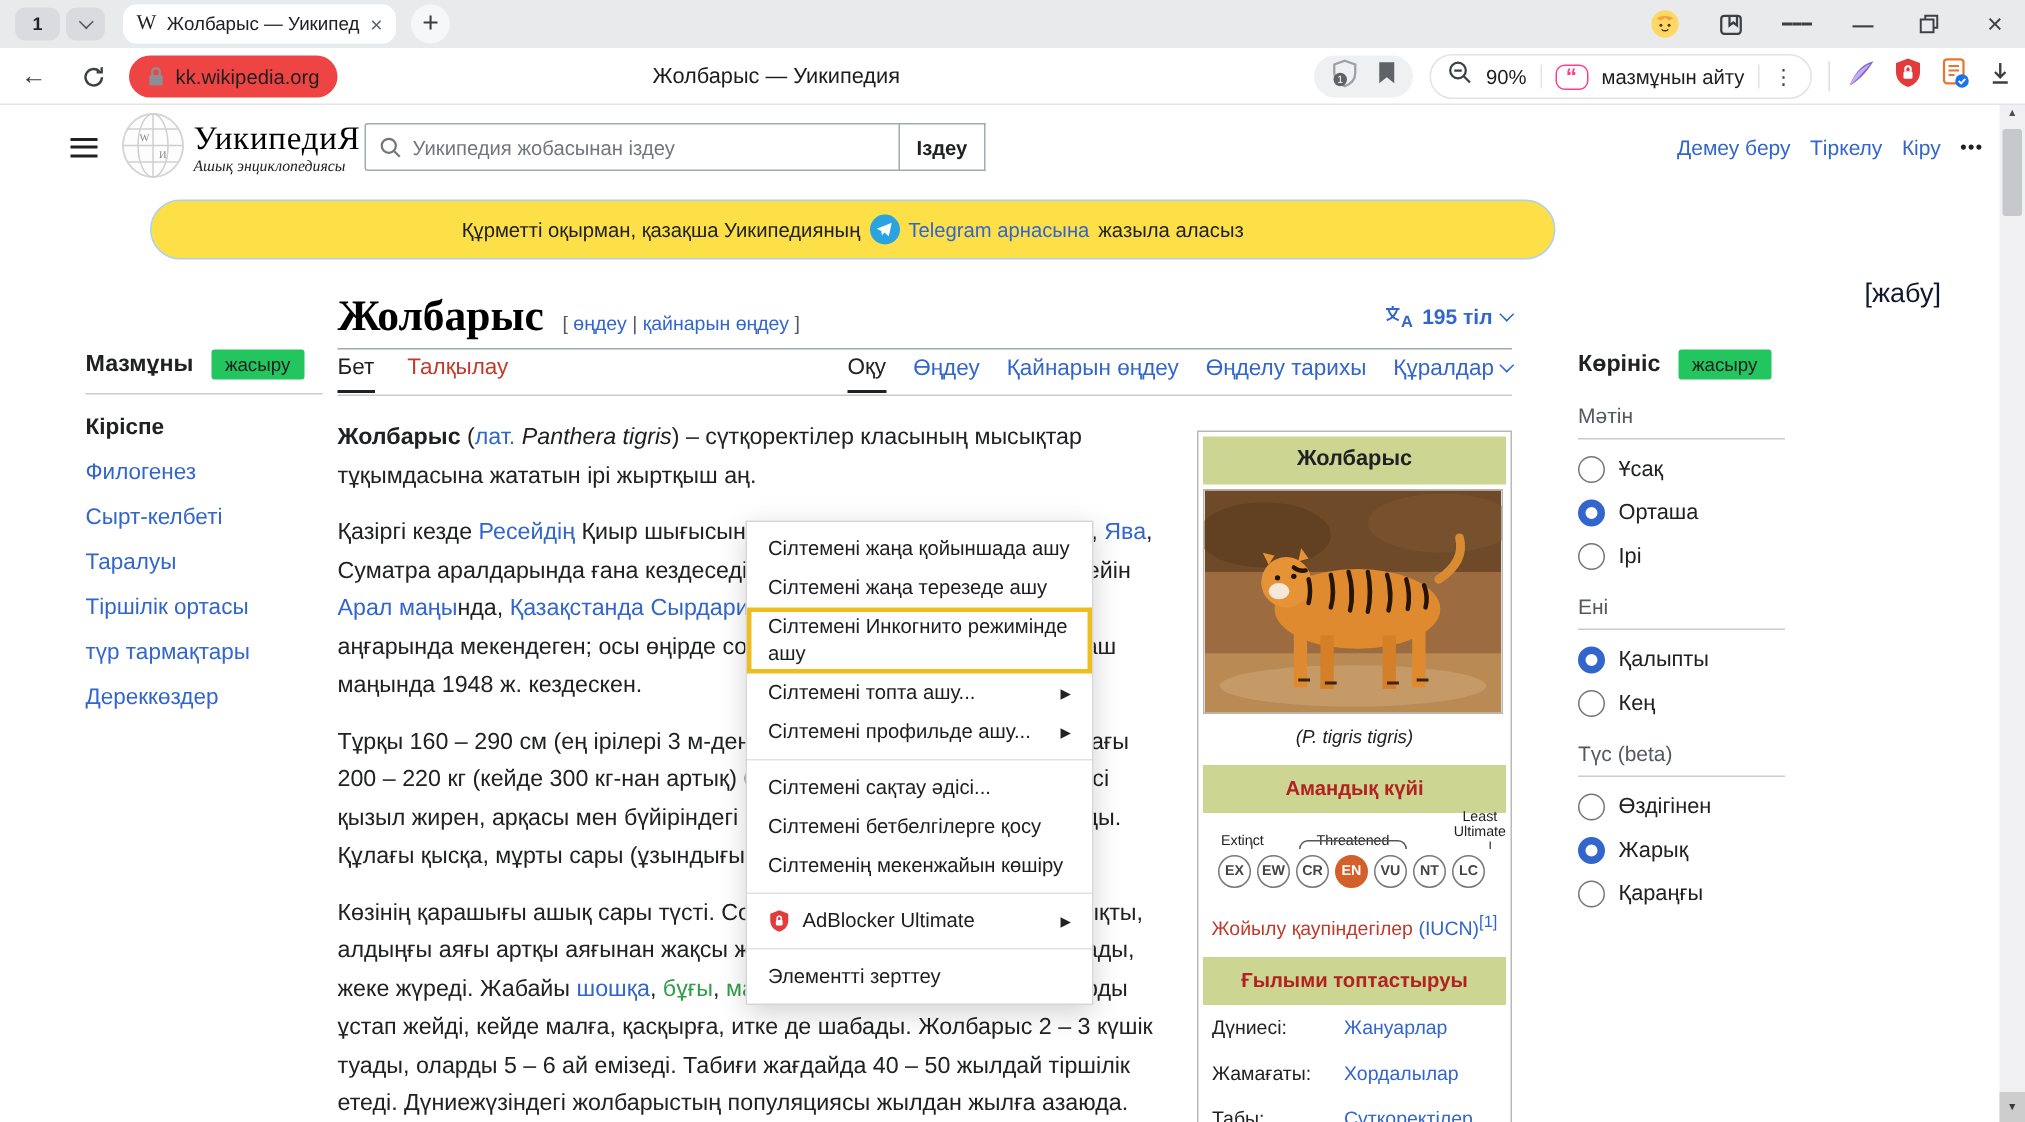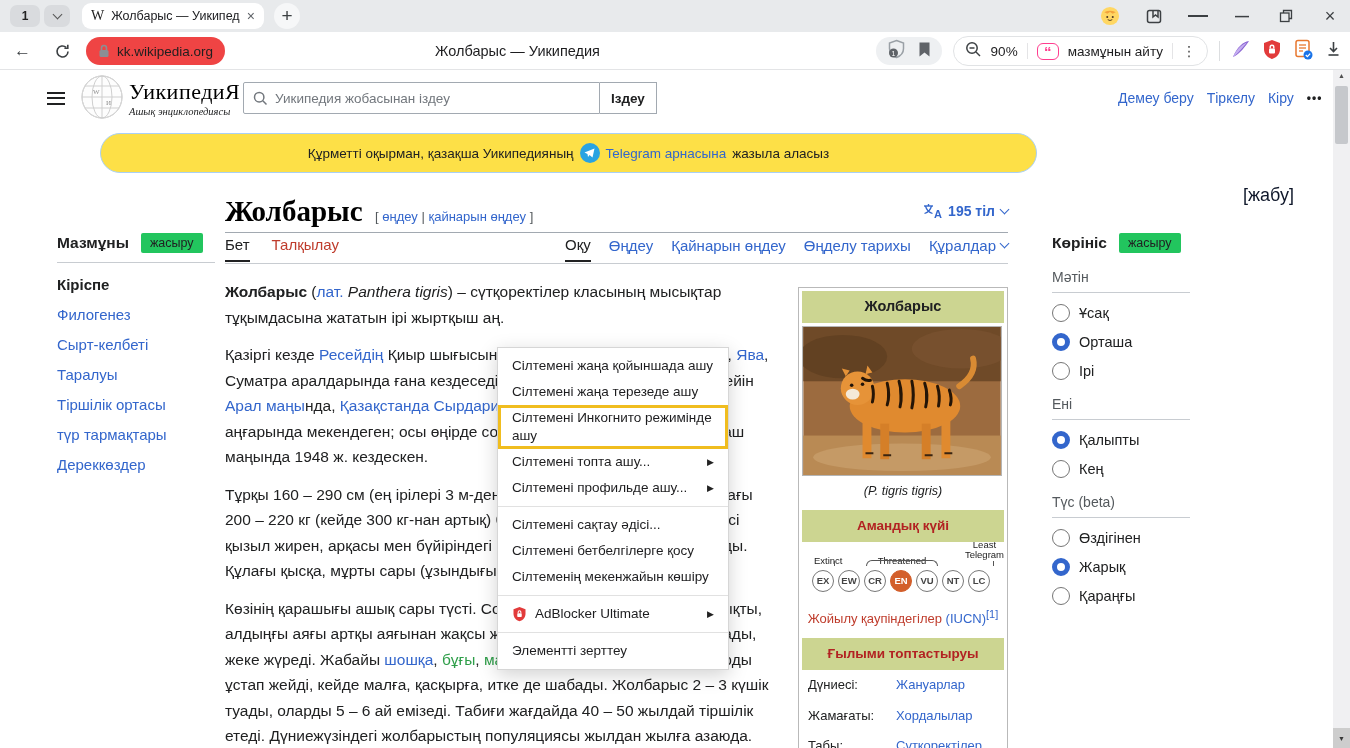--- a/index.html
+++ b/index.html
@@ -396,21 +396,21 @@
               <path d="M63 128 h8 M81 130 h8 M123 130 h8 M143 128 h8"></path>
             </g>
           </svg>
           <div class="ib-caption"><i>(P. tigris tigris)</i></div>
           <div class="ib-sec">Амандық күйі</div>
           <div class="iucn">
             <span class="iu-lbl" style="left:12px;">Extinct</span>
             <span class="iu-tick" style="left:32px;"></span>
             <span class="iu-lbl" style="left:64px; width:72px; text-align:center;">Threatened</span>
             <span class="iu-brace"></span>
-            <span class="iu-lbl" style="right:0; top:-4px; text-align:center; line-height:1.15;"><span>Least</span><br><span>Telegram</span></span>
+            <span class="iu-lbl" style="right:0; top:-4px; text-align:center; line-height:1.15;"><span>Least</span><br><span>Ultimate</span></span>
             <span class="iu-tick" style="right:10px;"></span>
             <div class="iu-circles" id="iucn-circles">
                 <span class="iu">EX</span>
                 <span class="iu">EW</span>
                 <span class="iu">CR</span>
                 <span class="iu on">EN</span>
                 <span class="iu">VU</span>
                 <span class="iu">NT</span>
                 <span class="iu">LC</span>
               </div>

